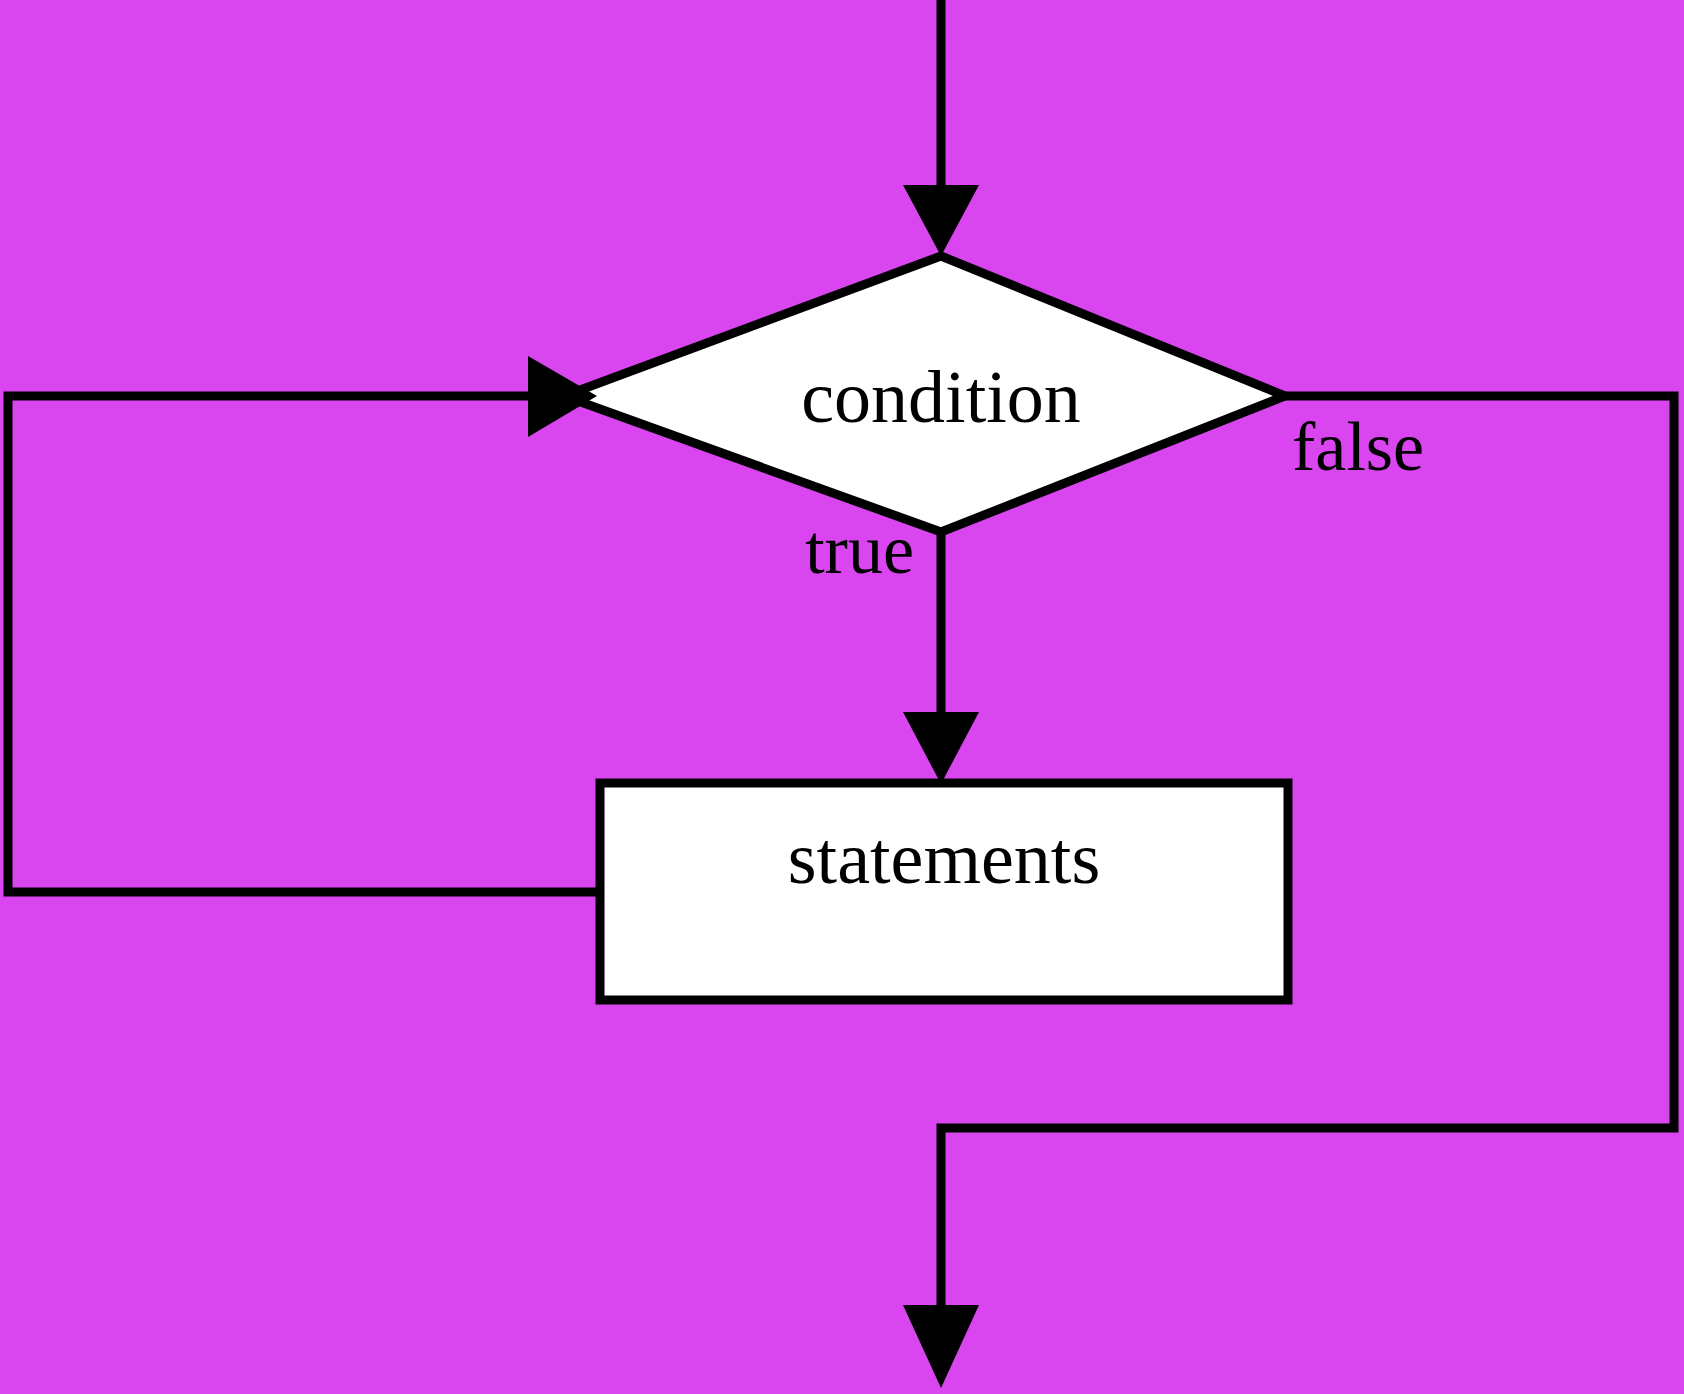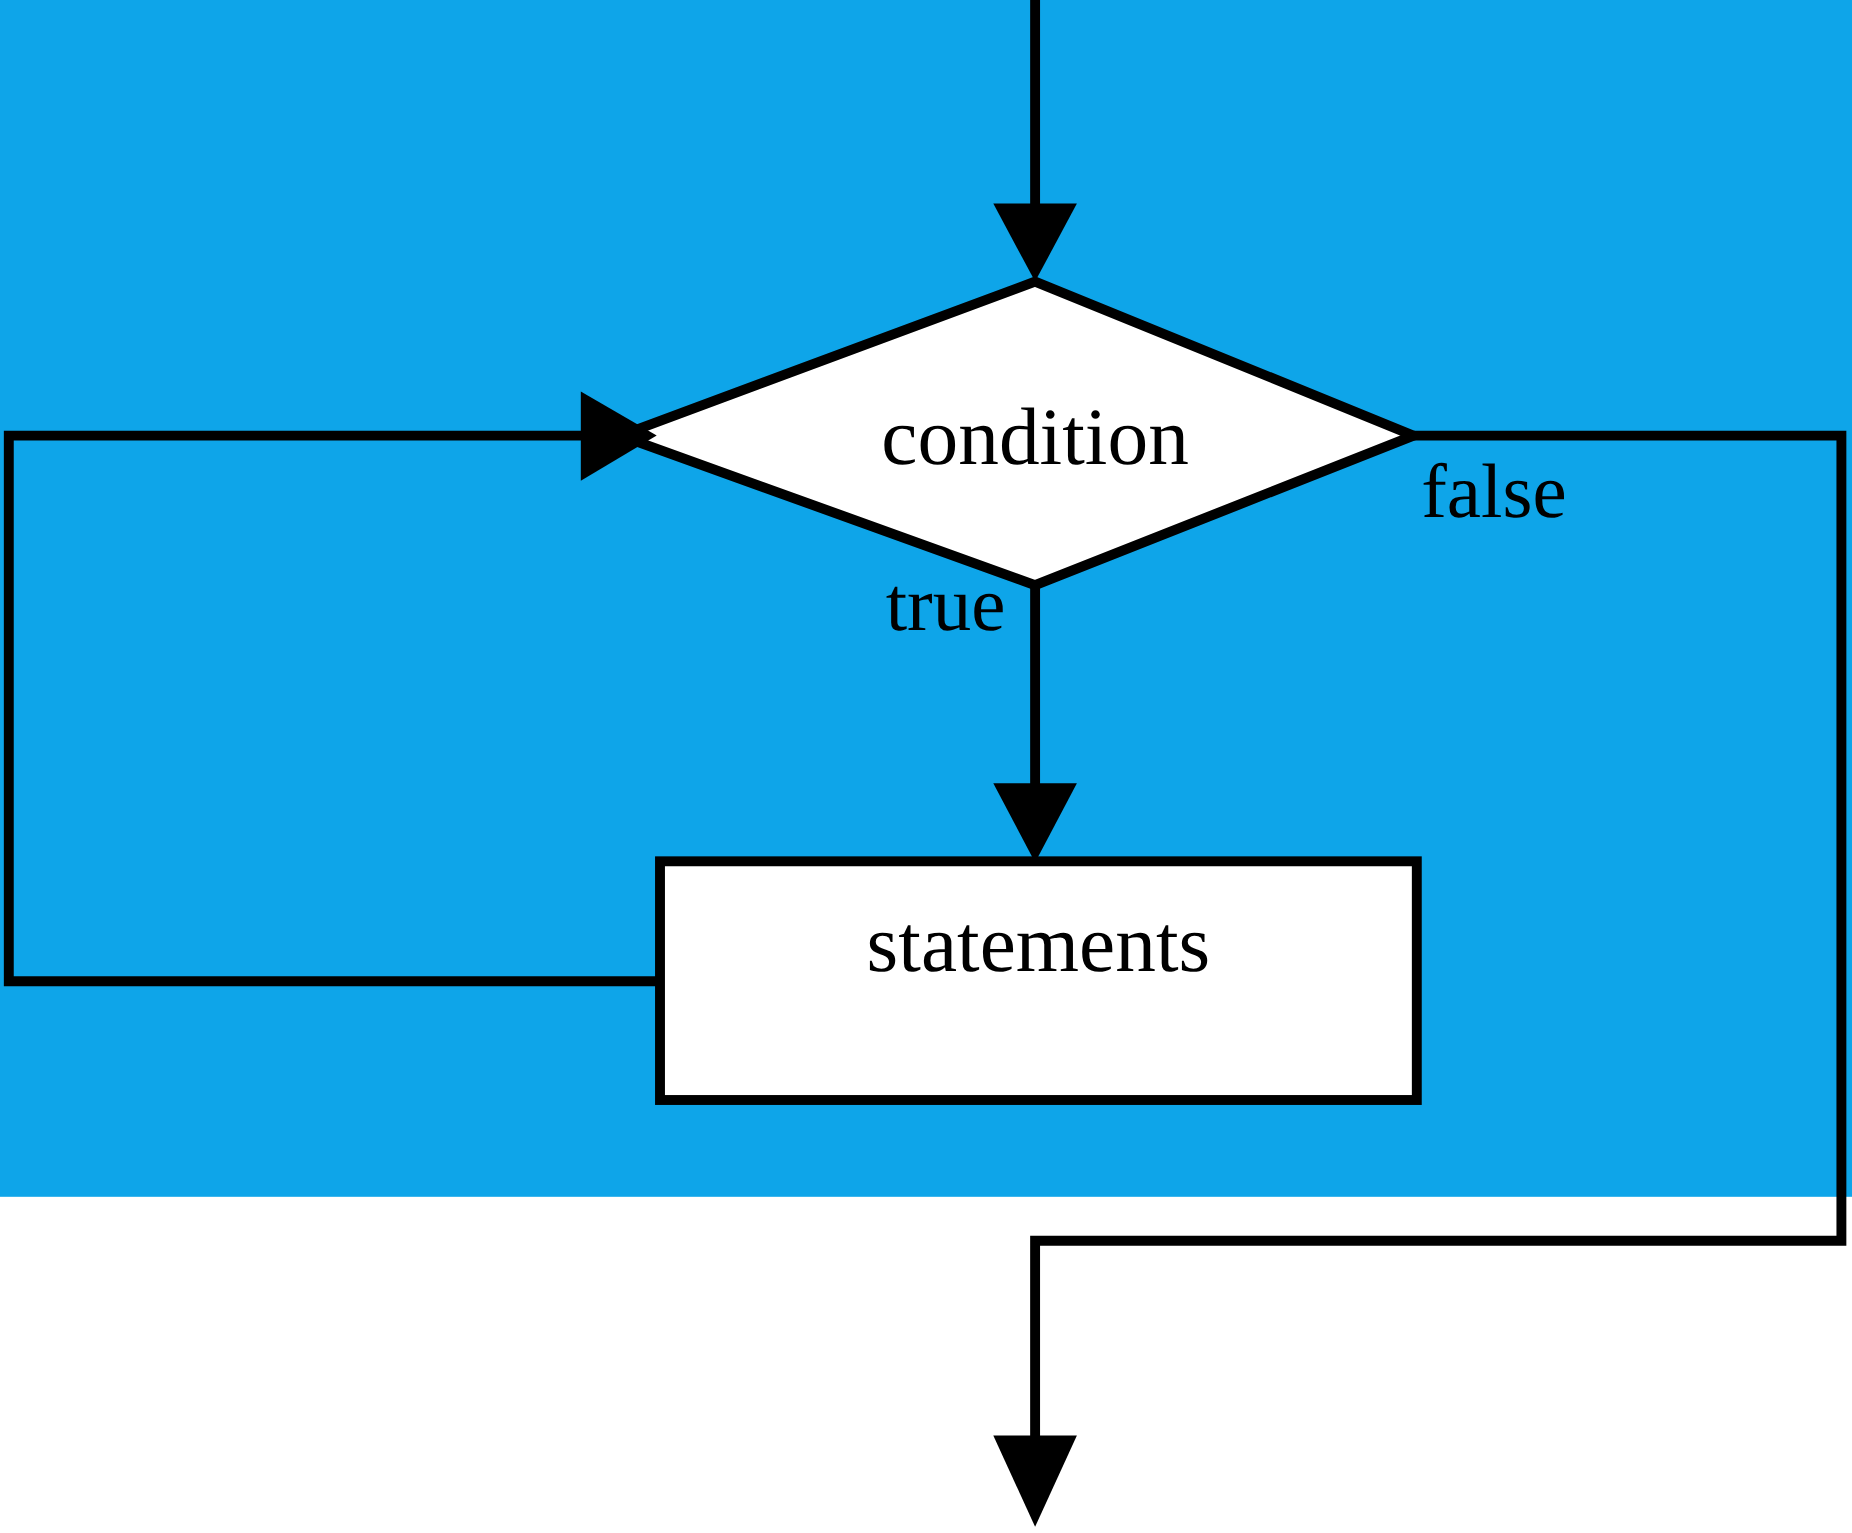--- a/index.html
+++ b/index.html
@@ -9,22 +9,22 @@
   }
   body {
     width: 1684px;
     height: 1394px;
     overflow: hidden;
     font-family: "Liberation Serif", "DejaVu Serif", serif;
   }
   #flowchart-root {
     position: relative;
     width: 1684px;
-    height: 1088px;
-    background: #0ea5e9;
+    height: 1394px;
+    background: #d946ef;
   }
   svg#flow-svg {
     position: absolute;
     top: 0;
     left: 0;
     width: 1684px;
     height: 1394px;
     display: block;
   }
   .flow-line {

